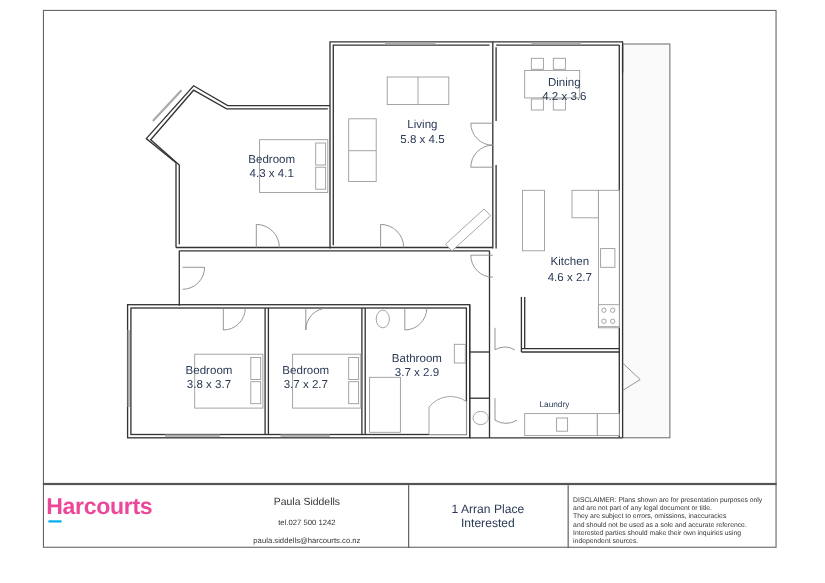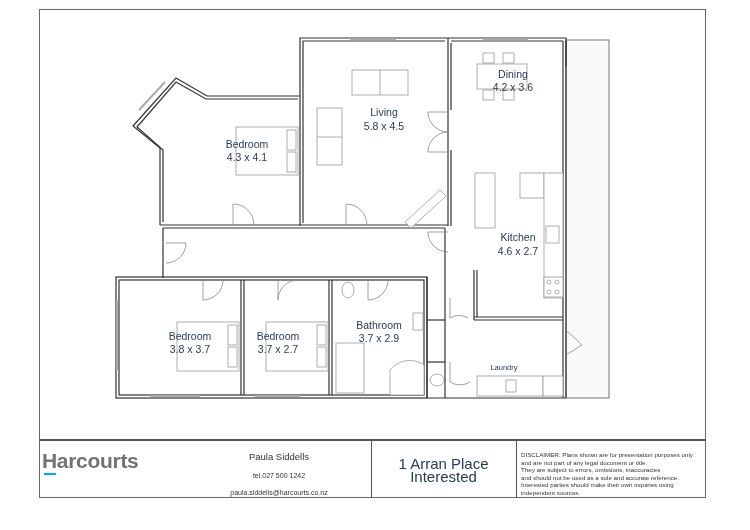--- a/index.html
+++ b/index.html
@@ -1,27 +1,27 @@
 <!DOCTYPE html>
 <html><head>
 <meta charset="utf-8">
 <style>
   html, body { margin: 0; padding: 0; background: #ffffff; }
   body { width: 750px; height: 530px; position: relative; overflow: hidden; font-family: "Liberation Sans", sans-serif; }
   .sheet { position: absolute; left: 39px; top: 9px; width: 667px; height: 489px; border: 1.5px solid #666; box-sizing: border-box; background: #fff; }
   .plan { position: absolute; left: 0; top: 0; }
   .footer { position: absolute; left: 39px; top: 439px; width: 667px; height: 59px; border-top: 2px solid #555; box-sizing: border-box; }
   .footer .divider { position: absolute; top: 0; bottom: 0; width: 1px; background: #555; }
-  .logo { position: absolute; left: 3px; top: 8px; font-size: 21px; font-weight: bold; color: #737373; letter-spacing: -0.3px; }
+  .logo { position: absolute; left: 3px; top: 8px; font-size: 21px; font-weight: bold; color: #ec4899; letter-spacing: -0.3px; }
   .logo-bar { position: absolute; left: 5px; top: 32px; width: 12px; height: 2px; background: #00adef; }
   .agent { position: absolute; left: 140px; width: 200px; text-align: center; color: #333; }
   .agent-name { top: 10px; font-size: 9.5px; }
   .agent-tel { top: 31px; font-size: 7px; }
   .agent-email { top: 48px; font-size: 7px; }
-  .address { position: absolute; left: 332px; width: 145px; text-align: center; color: #2a3a55; font-size: 15px; line-height: 13px; top: 16px; }
+  .address { position: absolute; left: 332px; width: 145px; text-align: center; color: #2a3a55; font-size: 11px; line-height: 13px; top: 16px; }
   .disclaimer { position: absolute; left: 482px; top: 10px; width: 182px; font-size: 6.2px; line-height: 7.6px; color: #333; white-space: pre-line; }
   .room-label { font-family: "Liberation Sans", sans-serif; fill: #2a3a55; text-anchor: middle; }
 </style>
 </head>
 <body>
 
 <div class="sheet"></div>
 
 <svg class="plan" width="750" height="440" viewBox="0 0 750 440">
   <g fill="none" stroke="#333" stroke-width="1.2">

